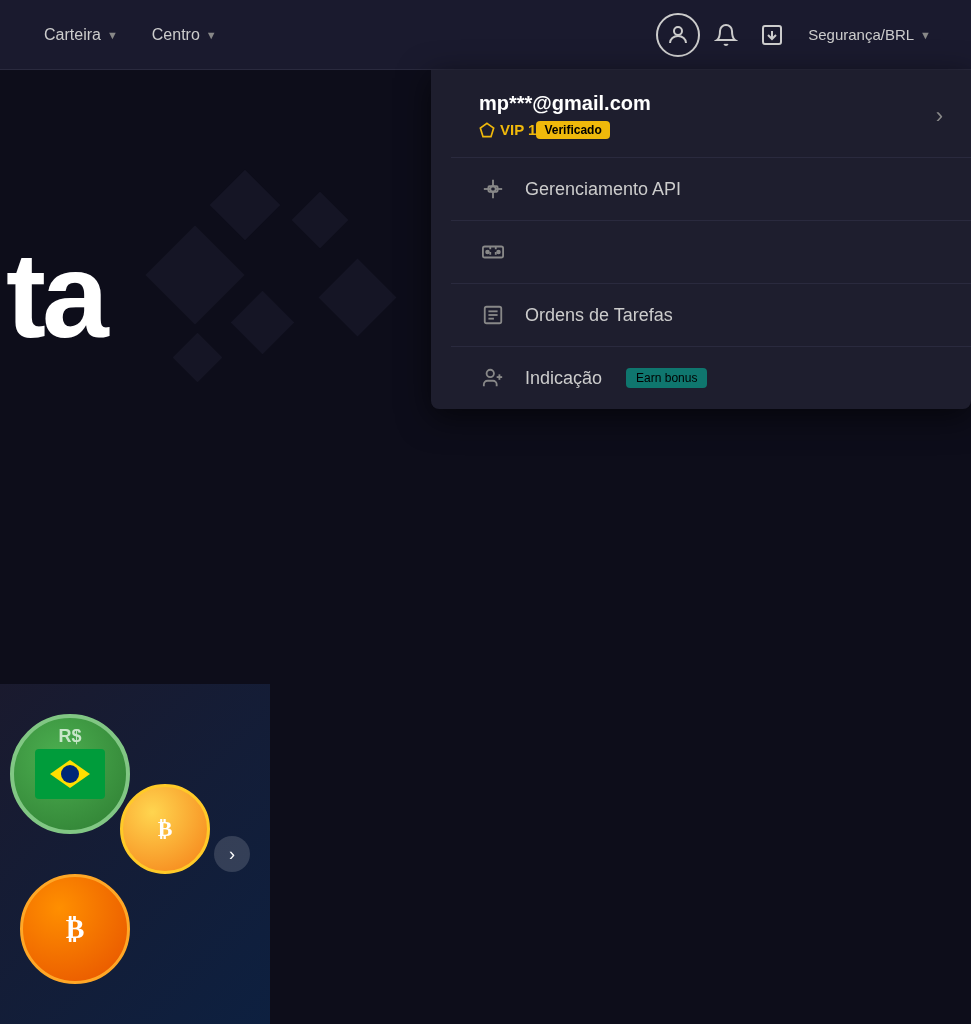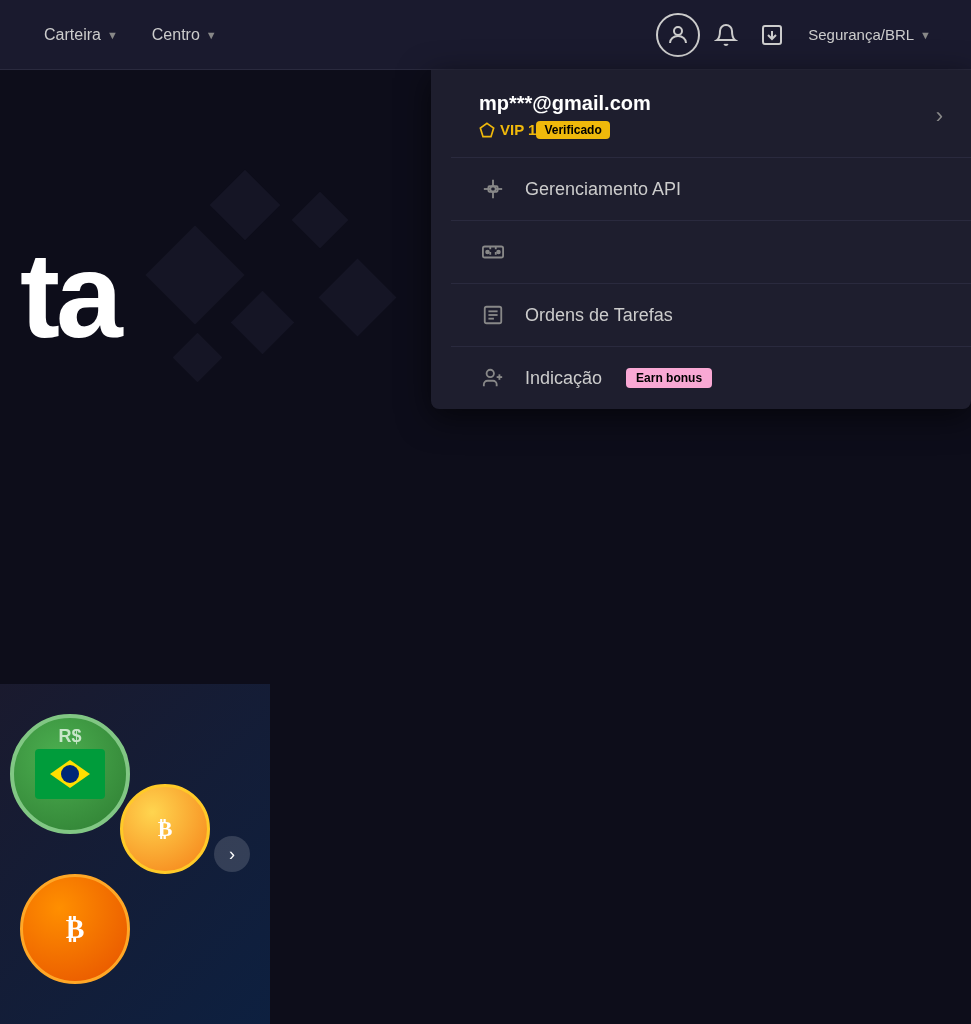--- a/index.html
+++ b/index.html
@@ -48,21 +48,21 @@
 
     
     .bg-text {
       position: absolute;
       top: 235px;
       left: 0;
       font-size: 120px;
       font-weight: 900;
       color: #ffffff;
       letter-spacing: -4px;
-      padding-left: 20px;
+      padding-left: 6px;
       line-height: 1;
     }
 
     
     .coins-area {
       position: absolute;
       bottom: 0;
       left: 0;
       width: 270px;
       height: 340px;
@@ -384,24 +384,24 @@
       color: #cccccc;
       font-size: 18px;
       font-weight: 500;
     }
 
     .dropdown-item.active .dropdown-item-label {
       color: #f0b90b;
     }
 
     .earn-bonus-badge {
-      background: #f9a8d4;
+      background: #0f766e;
       color: #000;
       font-size: 12px;
-      font-weight: 700;
+      font-weight: 400;
       padding: 3px 10px;
       border-radius: 4px;
       margin-left: 6px;
     }
 
     
     .icon-svg {
       width: 22px;
       height: 22px;
     }

